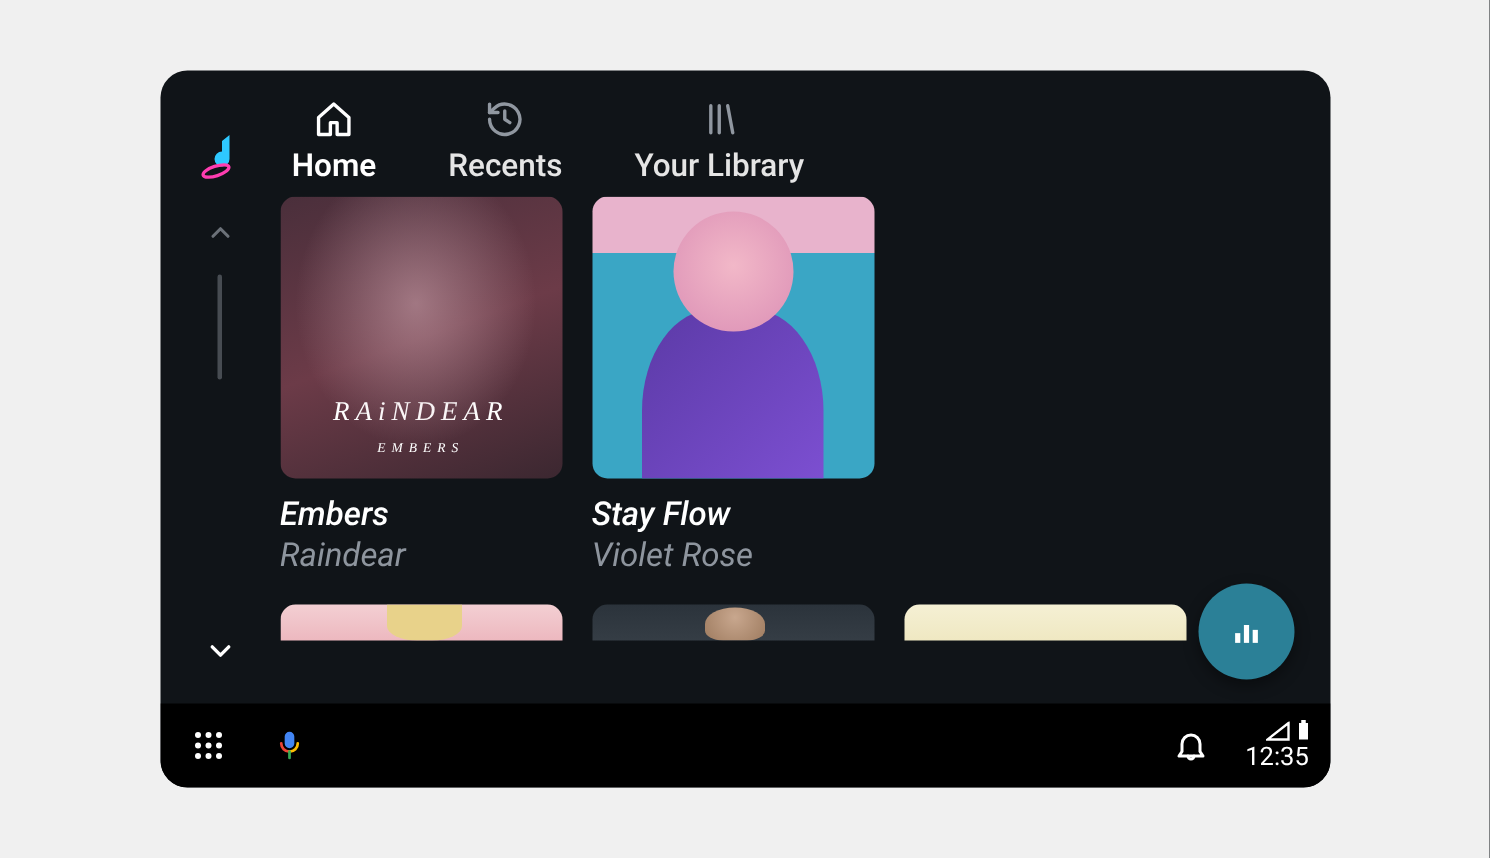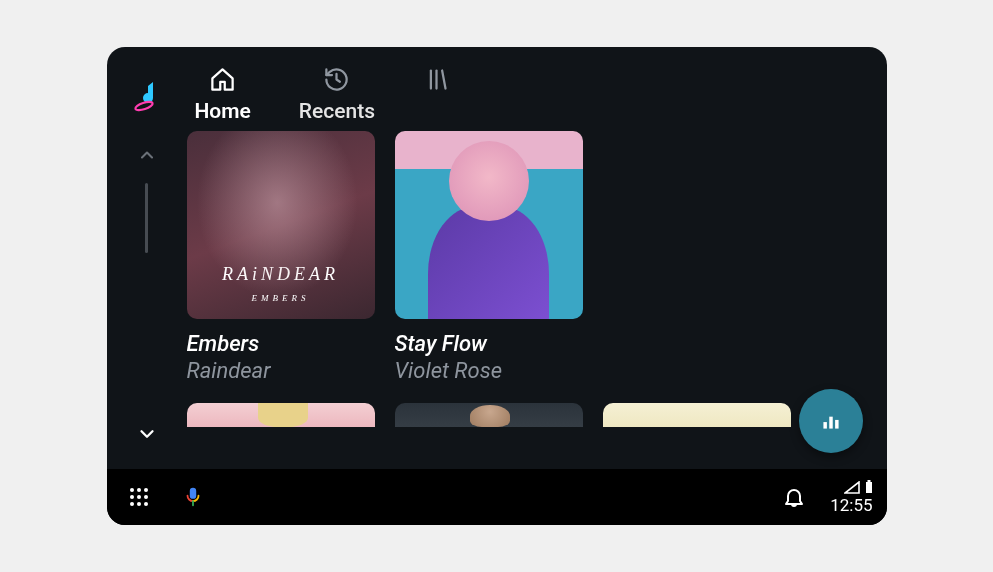--- a/index.html
+++ b/index.html
@@ -17,21 +17,21 @@
   height: 478px;
   background: #101418;
   border-radius: 18px;
   overflow: hidden;
   display: flex;
   flex-direction: column;
   position: relative;
 }
 .topbar {
   display: flex;
-  align-items: center;
+  align-items: flex-end;
   padding: 18px 22px 8px 22px;
   gap: 28px;
 }
 .logo {
   width: 38px;
   height: 38px;
   display: flex;
   align-items: center;
   justify-content: center;
   margin-top: 4px;
@@ -210,20 +210,21 @@
         <span class="tab-label">Recents</span>
       </div>
       <div class="tab">
         <span class="tab-icon">
           <svg width="27" height="27" viewBox="0 0 24 24" fill="none" stroke="#9097a0" stroke-width="2" stroke-linecap="round">
               <line x1="7" y1="4" x2="7" y2="20"></line>
               <line x1="12" y1="4" x2="12" y2="20"></line>
               <line x1="17" y1="4" x2="20" y2="20"></line>
             </svg>
         </span>
+        <span class="tab-label">Your Library</span>
       </div>
     </div>
   </div>
 
   <div class="main">
     <div class="side">
       <div>
         <svg width="20" height="20" viewBox="0 0 24 24" fill="none" stroke="#6b7178" stroke-width="2.5" stroke-linecap="round" stroke-linejoin="round">
             <polyline points="6 15 12 9 18 15"></polyline>
           </svg>
@@ -311,17 +312,17 @@
     <div class="status">
       <div class="status-icons">
         <svg width="16" height="13" viewBox="0 0 16 13">
             <path d="M1 12 L15 12 L15 1 Z" fill="none" stroke="#fff" stroke-width="1.6"></path>
           </svg>
         <svg width="8" height="14" viewBox="0 0 8 14">
             <rect x="1" y="2" width="6" height="11" fill="#fff"></rect>
             <rect x="2.5" y="0" width="3" height="2" fill="#fff"></rect>
           </svg>
       </div>
-      <div class="clock">12:55</div>
+      <div class="clock">12:35</div>
     </div>
   </div>
 
 </div>
 
 </body></html>

